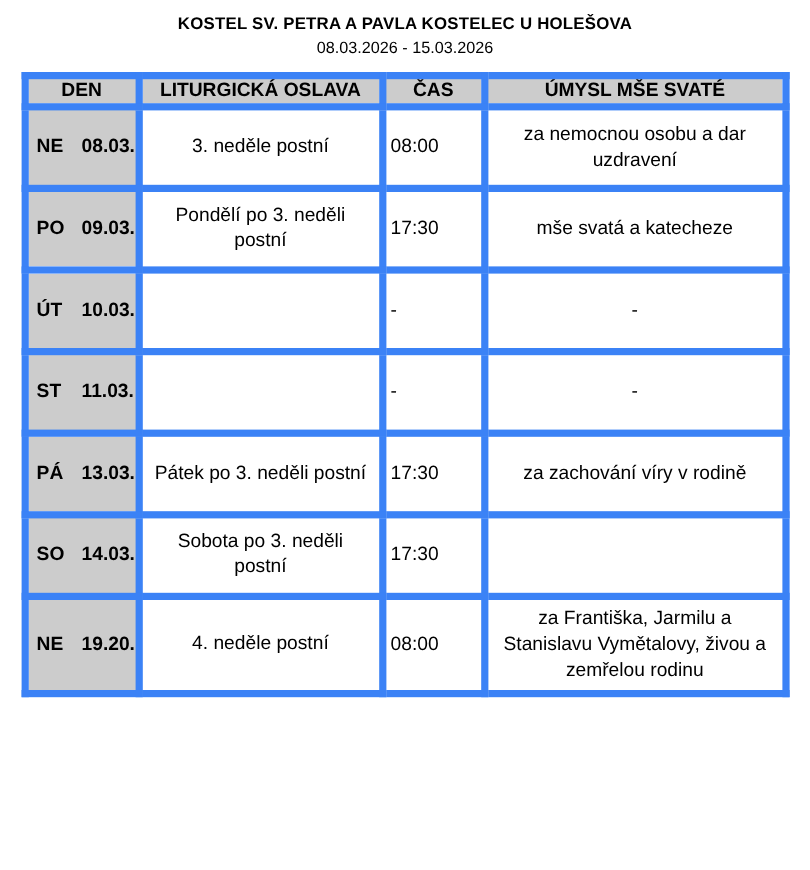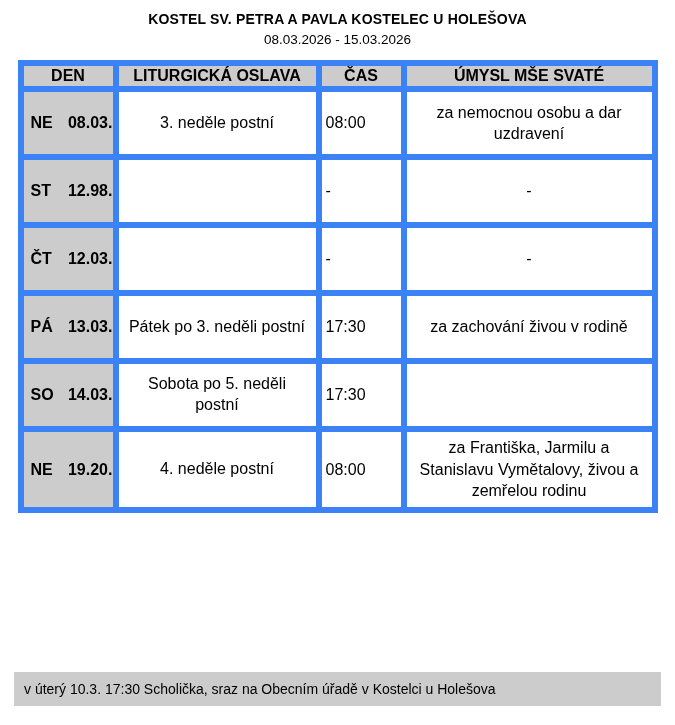--- a/index.html
+++ b/index.html
@@ -133,71 +133,77 @@
     <tr>
       <td class="day-cell">
         <span class="day-abbr">NE</span>
         <span class="day-date">08.03.</span>
       </td>
       <td class="liturgy-cell">3. neděle postní</td>
       <td class="time-cell">08:00</td>
       <td class="intention-cell">za nemocnou osobu a dar uzdravení</td>
     </tr>
 
-
-
-    <tr>
-      <td class="day-cell">
-        <span class="day-abbr">ST</span>
-        <span class="day-date">12.98.</span>
+    <tr>
+      <td class="day-cell">
+        <span class="day-abbr">PO</span>
+        <span class="day-date">09.03.</span>
+      </td>
+      <td class="liturgy-cell">Pondělí po 3. neděli postní</td>
+      <td class="time-cell">17:30</td>
+      <td class="intention-cell">mše svatá a katecheze</td>
+    </tr>
+
+    <tr>
+      <td class="day-cell">
+        <span class="day-abbr">ÚT</span>
+        <span class="day-date">10.03.</span>
       </td>
       <td class="liturgy-cell"></td>
       <td class="time-cell">-</td>
       <td class="intention-cell">-</td>
     </tr>
 
     <tr>
       <td class="day-cell">
-        <span class="day-abbr">ČT</span>
-        <span class="day-date">12.03.</span>
+        <span class="day-abbr">ST</span>
+        <span class="day-date">11.03.</span>
       </td>
       <td class="liturgy-cell"></td>
       <td class="time-cell">-</td>
       <td class="intention-cell">-</td>
     </tr>
 
+
     <tr>
       <td class="day-cell">
         <span class="day-abbr">PÁ</span>
         <span class="day-date">13.03.</span>
       </td>
       <td class="liturgy-cell">Pátek po 3. neděli postní</td>
       <td class="time-cell">17:30</td>
-      <td class="intention-cell">za zachování živou v rodině</td>
+      <td class="intention-cell">za zachování víry v rodině</td>
     </tr>
 
     <tr>
       <td class="day-cell">
         <span class="day-abbr">SO</span>
         <span class="day-date">14.03.</span>
       </td>
-      <td class="liturgy-cell">Sobota po 5. neděli postní</td>
+      <td class="liturgy-cell">Sobota po 3. neděli postní</td>
       <td class="time-cell">17:30</td>
       <td class="intention-cell"></td>
     </tr>
 
     <tr>
       <td class="day-cell">
         <span class="day-abbr">NE</span>
         <span class="day-date">19.20.</span>
       </td>
       <td class="liturgy-cell">4. neděle postní</td>
       <td class="time-cell">08:00</td>
       <td class="intention-cell">za Františka, Jarmilu a Stanislavu Vymětalovy, živou a zemřelou rodinu</td>
     </tr>
   </tbody>
   </table>
 
-  <div class="footer-note">
-    <span>v úterý 10.3. 17:30 Scholička, sraz na Obecním úřadě v Kostelci u Holešova</span>
-  </div>
 
 </div>
 
 </body></html>

